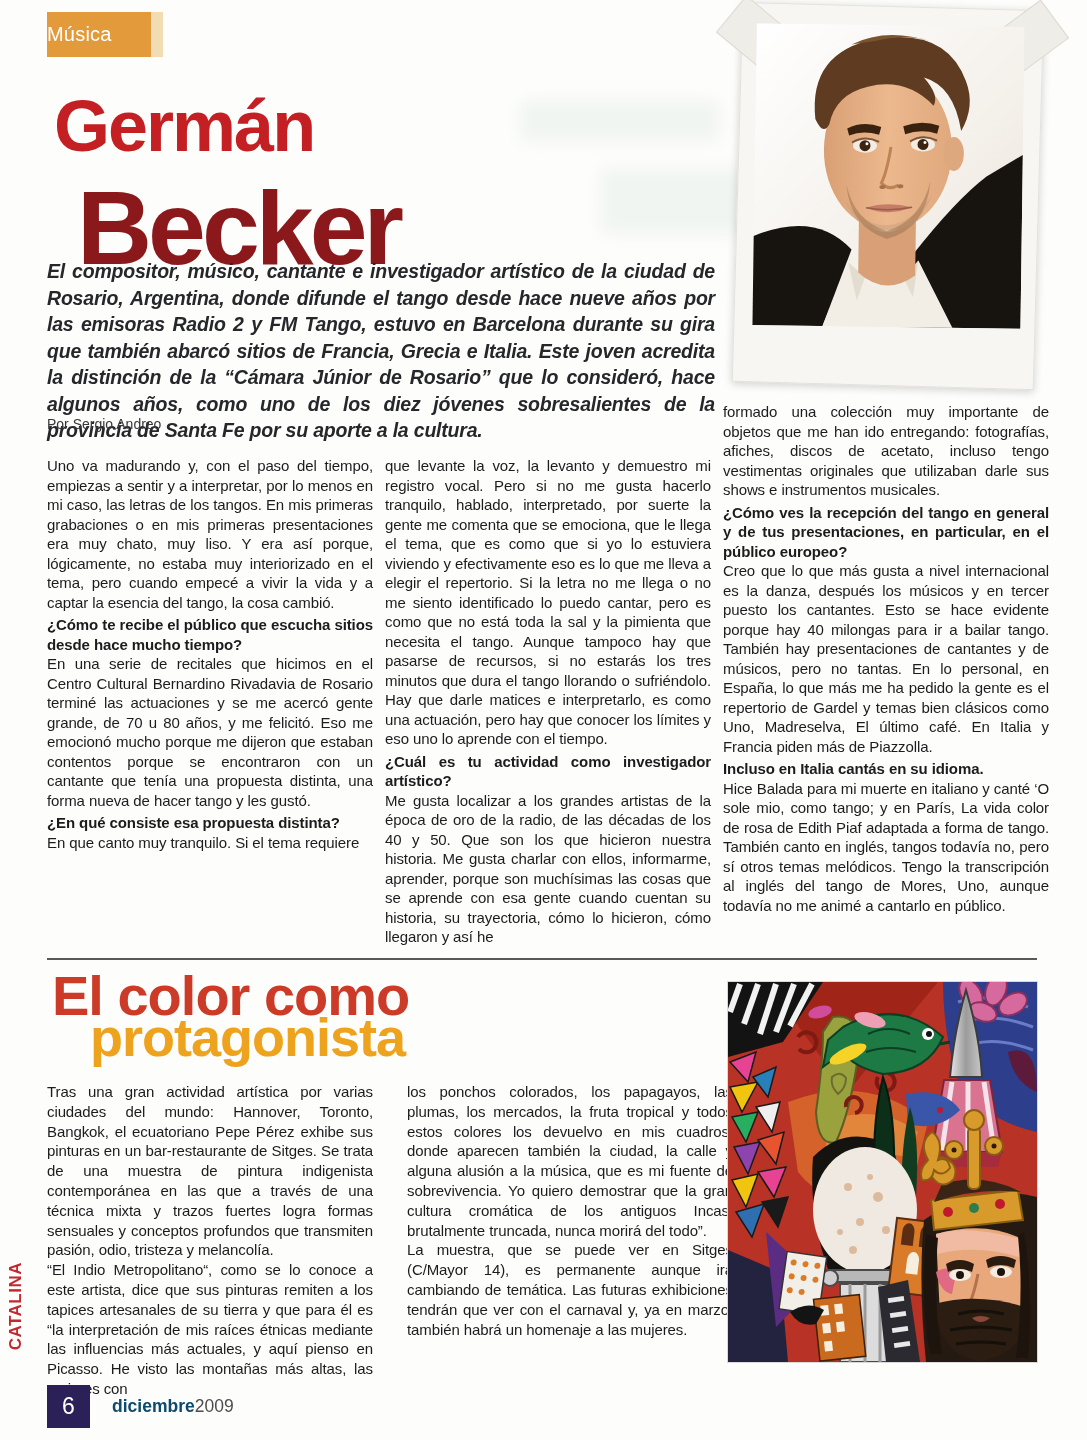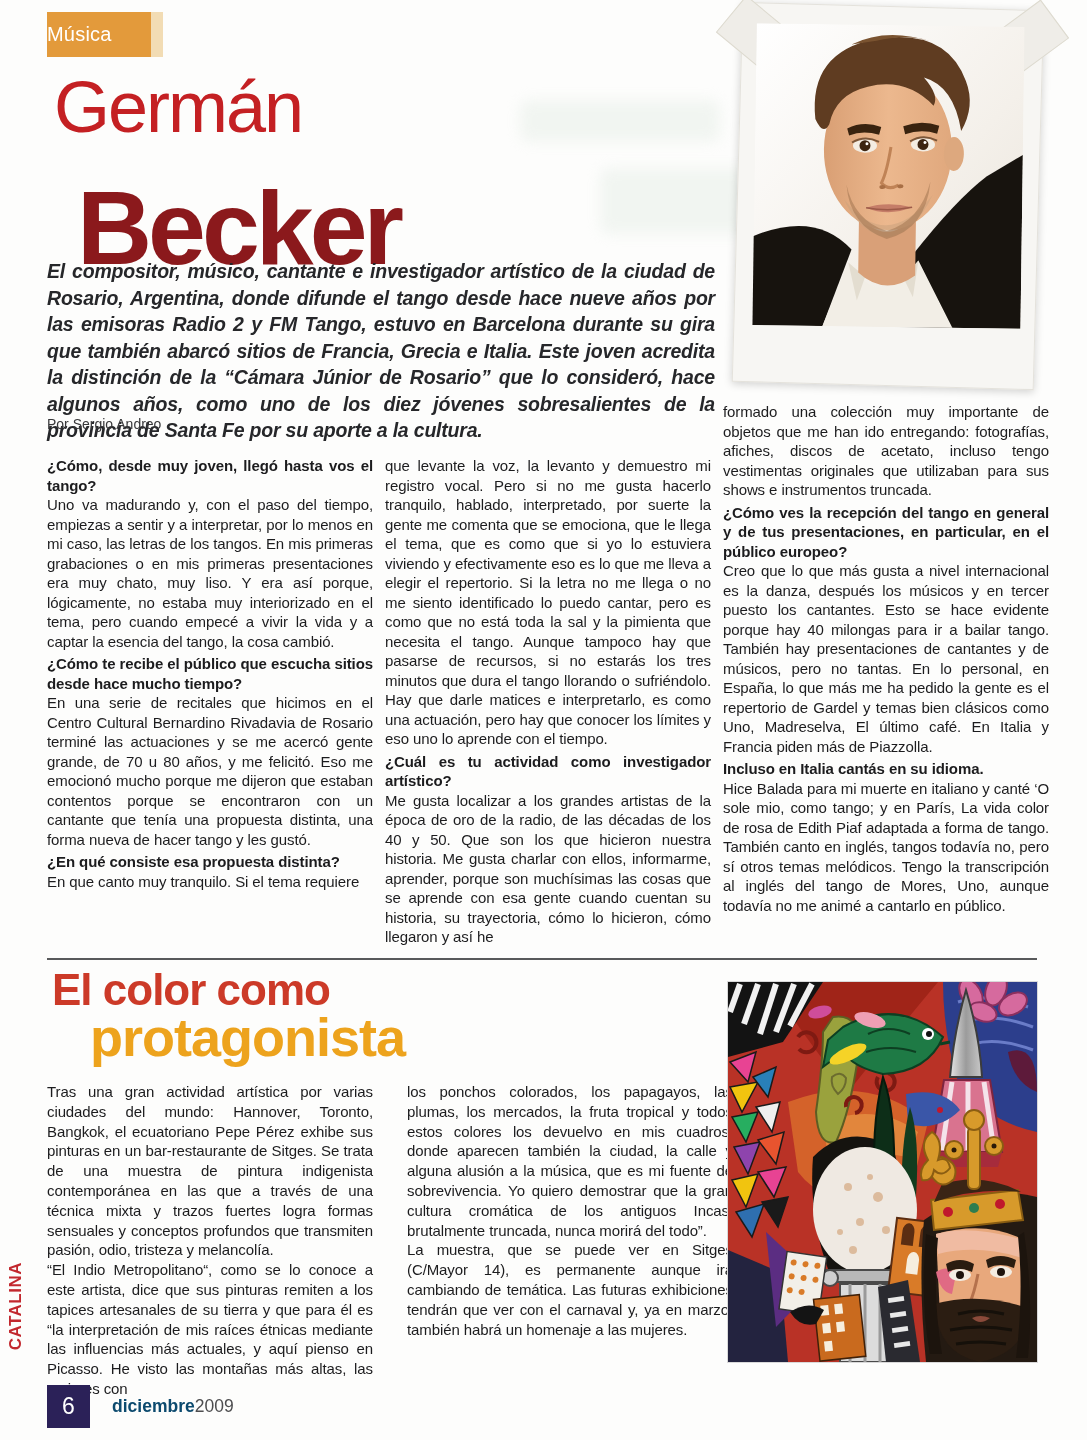--- a/index.html
+++ b/index.html
@@ -7,21 +7,21 @@
     position:relative;width:1087px;height:1440px;margin:0 auto;
     background:#fdfdfc;overflow:hidden;
     font-family:"Liberation Sans",sans-serif;color:#1c1c1e;
   }
   
   .tag{position:absolute;left:47px;top:12px;width:104px;height:45px;
     background:#e39a3b;display:flex;align-items:center;box-sizing:border-box;}
   .tag:after{content:"";position:absolute;right:-12px;top:0;width:12px;height:100%;background:#f2dcb4;}
   .tag span{color:#fff;font-size:20px;font-weight:400;letter-spacing:.2px;}
   
-  .h1a{position:absolute;left:54px;top:71px;font-size:72px;font-weight:normal;
+  .h1a{position:absolute;left:54px;top:90px;font-size:72px;font-weight:bold;
     color:#c42023;letter-spacing:-2px;line-height:1;}
   .h1b{position:absolute;left:77px;top:152px;font-size:104px;font-weight:bold;
     color:#8b191c;letter-spacing:-4px;line-height:1;margin-top:24px;}
   
   .ghost{position:absolute;background:#e3ece4;filter:blur(7px);opacity:.45;border-radius:8px;}
   
   .intro{position:absolute;left:47px;top:258px;width:668px;
     font-size:19.5px;line-height:26.5px;font-style:italic;font-weight:bold;
     color:#26272a;text-align:justify;letter-spacing:-.2px;}
   .byline{position:absolute;left:47px;top:416px;font-size:14px;color:#38383a;}
@@ -35,21 +35,21 @@
   .photo{position:absolute;left:16px;top:18px;width:268px;height:302px;
     transform:rotate(-.8deg);overflow:hidden;}
   
   .col{position:absolute;width:326px;font-size:15px;line-height:19.5px;
     text-align:justify;letter-spacing:-.1px;}
   .col p{margin:0;}
   .col p.q{font-weight:bold;margin-top:3px;}
   .col p.q:first-child{margin-top:0;}
   .sep{position:absolute;left:47px;top:958px;width:990px;height:2px;background:#58595b;}
   
-  .h2a{position:absolute;left:52px;top:968px;font-size:44px;font-weight:bold;
+  .h2a{position:absolute;left:52px;top:968px;font-size:56px;font-weight:bold;
     color:#cc3a28;letter-spacing:-1px;line-height:1;}
   .h2b{position:absolute;left:90px;top:1010px;font-size:54px;font-weight:bold;
     color:#eda31d;letter-spacing:-1px;line-height:1;}
   .col2a{top:1082px;line-height:19.8px;}
   
   .painting{position:absolute;left:728px;top:982px;width:309px;height:380px;
     box-shadow:0 0 0 1px #d9d9d9;}
   
   .catalina{position:absolute;left:6px;top:1262px;writing-mode:vertical-rl;
     transform:rotate(180deg);font-size:17px;font-weight:bold;color:#c2282e;letter-spacing:.5px;}
@@ -133,34 +133,33 @@
 
         <path d="M92,160 Q100,196 133,206 Q166,196 176,156 Q172,204 133,214 Q96,202 92,160Z" fill="#9b6f4c" opacity=".5"></path>
       </svg>
     </div>
   </div>
 
   <div class="intro">El compositor, músico, cantante e investigador artístico de la ciudad de Rosario, Argentina, donde difunde el tango desde hace nueve años por las emisoras Radio 2 y FM Tango, estuvo en Barcelona durante su gira que también abarcó sitios de Francia, Grecia e Italia. Este joven acredita la distinción de la “Cámara Júnior de Rosario” que lo consideró, hace algunos años, como uno de los diez jóvenes sobresalientes de la provincia de Santa Fe por su aporte a la cultura.</div>
   <div class="byline">Por Sergio Andreo</div>
 
   <div class="col" style="left:47px;top:456px;">
-    <p class="q">¿Cómo, desde muy joven, llegó hasta vos el tango?</p>
     <p class="a">Uno va madurando y, con el paso del tiempo, empiezas a sentir y a interpretar, por lo menos en mi caso, las letras de los tangos. En mis primeras grabaciones o en mis primeras presentaciones era muy chato, muy liso. Y era así porque, lógicamente, no estaba muy interiorizado en el tema, pero cuando empecé a vivir la vida y a captar la esencia del tango, la cosa cambió.</p>
     <p class="q">¿Cómo te recibe el público que escucha sitios desde hace mucho tiempo?</p>
     <p class="a">En una serie de recitales que hicimos en el Centro Cultural Bernardino Rivadavia de Rosario terminé las actuaciones y se me acercó gente grande, de 70 u 80 años, y me felicitó. Eso me emocionó mucho porque me dijeron que estaban contentos porque se encontraron con un cantante que tenía una propuesta distinta, una forma nueva de hacer tango y les gustó.</p>
     <p class="q">¿En qué consiste esa propuesta distinta?</p>
     <p class="a">En que canto muy tranquilo. Si el tema requiere</p>
   </div>
   <div class="col" style="left:385px;top:456px;">
     <p class="a">que levante la voz, la levanto y demuestro mi registro vocal. Pero si no me gusta hacerlo tranquilo, hablado, interpretado, por suerte la gente me comenta que se emociona, que le llega el tema, que es como que si yo lo estuviera viviendo y efectivamente eso es lo que me lleva a elegir el repertorio. Si la letra no me llega o no me siento identificado lo puedo cantar, pero es como que no está toda la sal y la pimienta que necesita el tango. Aunque tampoco hay que pasarse de recursos, si no estarás los tres minutos que dura el tango llorando o sufriéndolo. Hay que darle matices e interpretarlo, es como una actuación, pero hay que conocer los límites y eso uno lo aprende con el tiempo.</p>
     <p class="q">¿Cuál es tu actividad como investigador artístico?</p>
     <p class="a">Me gusta localizar a los grandes artistas de la época de oro de la radio, de las décadas de los 40 y 50. Que son los que hicieron nuestra historia. Me gusta charlar con ellos, informarme, aprender, porque son muchísimas las cosas que se aprende con esa gente cuando cuentan su historia, su trayectoria, cómo lo hicieron, cómo llegaron y así he</p>
   </div>
   <div class="col" style="left:723px;top:402px;">
-    <p class="a">formado una colección muy importante de objetos que me han ido entregando: fotografías, afiches, discos de acetato, incluso tengo vestimentas originales que utilizaban para sus shows e instrumentos truncada.</p>
+    <p class="a">formado una colección muy importante de objetos que me han ido entregando: fotografías, afiches, discos de acetato, incluso tengo vestimentas originales que utilizaban darle sus shows e instrumentos musicales.</p>
     <p class="q">¿Cómo ves la recepción del tango en general y de tus presentaciones, en particular, en el público europeo?</p>
     <p class="a">Creo que lo que más gusta a nivel internacional es la danza, después los músicos y en tercer puesto los cantantes. Esto se hace evidente porque hay 40 milongas para ir a bailar tango. También hay presentaciones de cantantes y de músicos, pero no tantas. En lo personal, en España, lo que más me ha pedido la gente es el repertorio de Gardel y temas bien clásicos como Uno, Madreselva, El último café. En Italia y Francia piden más de Piazzolla.</p>
     <p class="q">Incluso en Italia cantás en su idioma.</p>
     <p class="a">Hice Balada para mi muerte en italiano y canté ‘O sole mio, como tango; y en París, La vida color de rosa de Edith Piaf adaptada a forma de tango. También canto en inglés, tangos todavía no, pero sí otros temas melódicos. Tengo la transcripción al inglés del tango de Mores, Uno, aunque todavía no me animé a cantarlo en público.</p>
   </div>
 
   <div class="sep"></div>
 
   <div class="h2a">El color como</div>
   <div class="h2b">protagonista</div>

